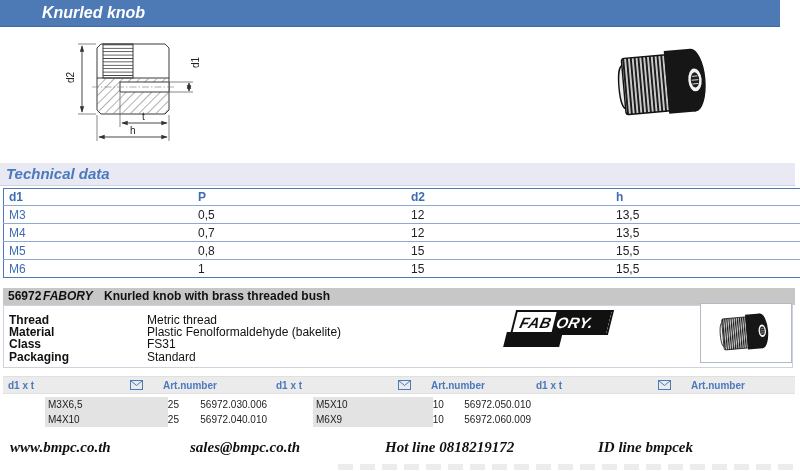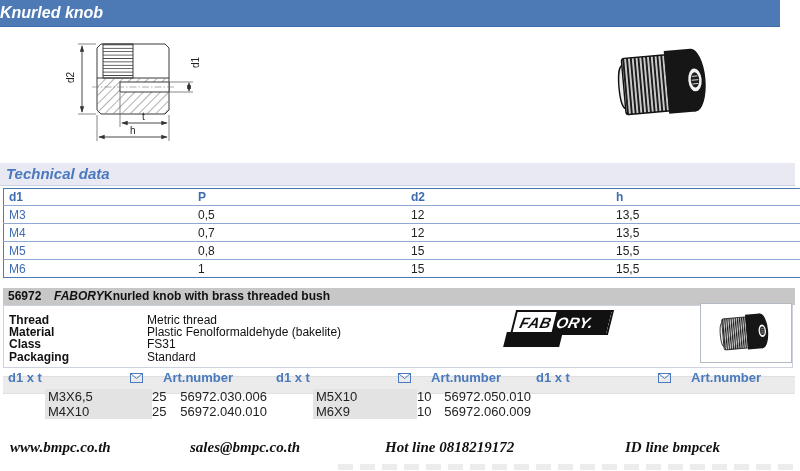--- a/index.html
+++ b/index.html
@@ -1,70 +1,70 @@
 <!DOCTYPE html>
 <html><head>
 <meta charset="utf-8">
 <style>
   html,body{margin:0;padding:0;}
   body{width:800px;height:471px;background:#fff;font-family:"Liberation Sans",sans-serif;position:relative;overflow:hidden;}
 
   
   .titlebar{position:absolute;left:0;top:0;width:780px;height:26px;background:#4d79b5;border-bottom:1px solid #3c69a8;}
-  .titlebar span{display:block;line-height:26px;color:#fff;font-size:16px;font-weight:bold;font-style:italic;}
+  .titlebar span{display:block;line-height:26px;color:#fff;font-size:16px;font-weight:bold;font-style:italic;margin-left:42px;}
 
   
   .drawing{position:absolute;left:52px;top:30px;}
   .knob-large{position:absolute;left:613px;top:42px;}
   .photo-box{position:absolute;left:700px;top:303px;width:90px;height:58px;border:1px solid #b4bac4;background:#fff;text-align:center;}
   .photo-box svg{margin-top:6px;}
 
   
   .section-bar{position:absolute;left:0;top:163px;width:795px;height:22px;background:#e9e9f3;border-bottom:1px solid #cdd2e2;}
   .section-bar span{display:block;padding-left:6px;line-height:22px;color:#4a79bd;font-size:15px;font-weight:bold;font-style:italic;}
 
   table.tech-table{position:absolute;left:3px;top:188px;width:792px;border-collapse:collapse;border:1px solid #4d79b5;table-layout:fixed;font-size:12px;background:#fff;}
   table.tech-table th{height:16px;text-align:left;padding:0 0 0 5px;color:#3f6cb1;font-weight:bold;font-size:12px;}
   table.tech-table td{height:17px;padding:0 0 0 5px;border-top:1px solid #8fa9d2;color:#222;}
   table.tech-table td.c0{color:#3f6cb1;}
   .w1{width:184px}.w2{width:208px}.w3{width:200px}.w4{width:192px}
 
   
   .product-bar{position:absolute;left:3px;top:288px;width:792px;height:17px;background:#c7c7c7;font-size:12px;line-height:17px;color:#111;}
   .product-bar .code{position:absolute;left:5px;font-weight:bold;}
-  .product-bar .brand{position:absolute;left:51px;font-weight:bold;font-style:italic;text-align:right;}
+  .product-bar .brand{position:absolute;left:40px;font-weight:bold;font-style:italic;text-align:right;}
   .product-bar .pname{position:absolute;left:101px;font-weight:bold;}
   .props-box{position:absolute;left:3px;top:305px;width:790px;height:63px;border:1px solid #ccd3df;background:#fff;font-size:12px;color:#111;padding-top:8px;box-sizing:border-box;}
   .prop-row{display:flex;line-height:12.2px;}
   .prop-label{width:138px;padding-left:5px;font-weight:bold;}
   .prop-value{flex:1;}
 
   
   .logo{position:absolute;left:505px;top:309px;width:120px;height:44px;}
   .logo .plate{position:absolute;left:8px;top:1px;width:94px;height:21px;border:2px solid #111;background:#fff;transform:skewX(-14deg);display:flex;align-items:stretch;overflow:hidden;}
   .logo .fab{color:#111;font-weight:bold;font-style:italic;font-size:15px;line-height:21px;padding-left:5px;letter-spacing:0.5px;}
   .logo .ory{background:#111;color:#fff;font-weight:bold;font-style:italic;font-size:15px;line-height:21px;padding:0 5px 0 3px;margin-left:2px;flex:1;letter-spacing:0.5px;}
   .logo .swoosh{position:absolute;left:0px;top:23px;width:56px;height:15px;background:#111;transform:skewX(-14deg);}
 
   
   .order-strip{position:absolute;left:3px;top:376px;width:792px;height:18px;background:#ebebeb;border-top:1px solid #e0e0e0;border-bottom:1px solid #e0e0e0;box-sizing:border-box;}
-  .order-group{position:absolute;top:368px;font-size:13px;}
+  .order-group{position:absolute;top:376px;font-size:10px;}
   .og-header{display:flex;height:18px;align-items:center;font-weight:bold;color:#4a79bd;}
   .og-row{display:flex;height:15px;line-height:15px;color:#222;padding-left:40px;}
   .og-row.first{margin-top:3px;}
   .og-dim{width:125px;padding-left:3px;box-sizing:border-box;}
   .og-dim.filled{background:#e3e3e3;}
   .og-qty{width:33px;}
   .og-art{flex:1;}
   .og-qty svg{vertical-align:-1px;}
 
   
   .footer{position:absolute;left:0;top:439px;width:800px;height:20px;font-family:"Liberation Serif",serif;font-weight:bold;font-style:italic;font-size:15px;color:#111;}
   .footer span{position:absolute;white-space:nowrap;}
-  .f1{left:10px;} .f2{left:190px;} .f3{left:385px;} .f4{left:625px;text-align:center;}
+  .f1{left:10px;} .f2{left:190px;} .f3{left:385px;} .f4{left:598px;text-align:center;}
 
   
   .ghost{position:absolute;left:338px;top:464px;width:457px;height:6px;background:repeating-linear-gradient(90deg,#ececec 0 15px,#ffffff 15px 22px);}
 
   svg text{font-family:"Liberation Sans",sans-serif;}
 </style>
 </head>
 <body>
 
 <svg width="0" height="0" style="position:absolute" aria-hidden="true">

